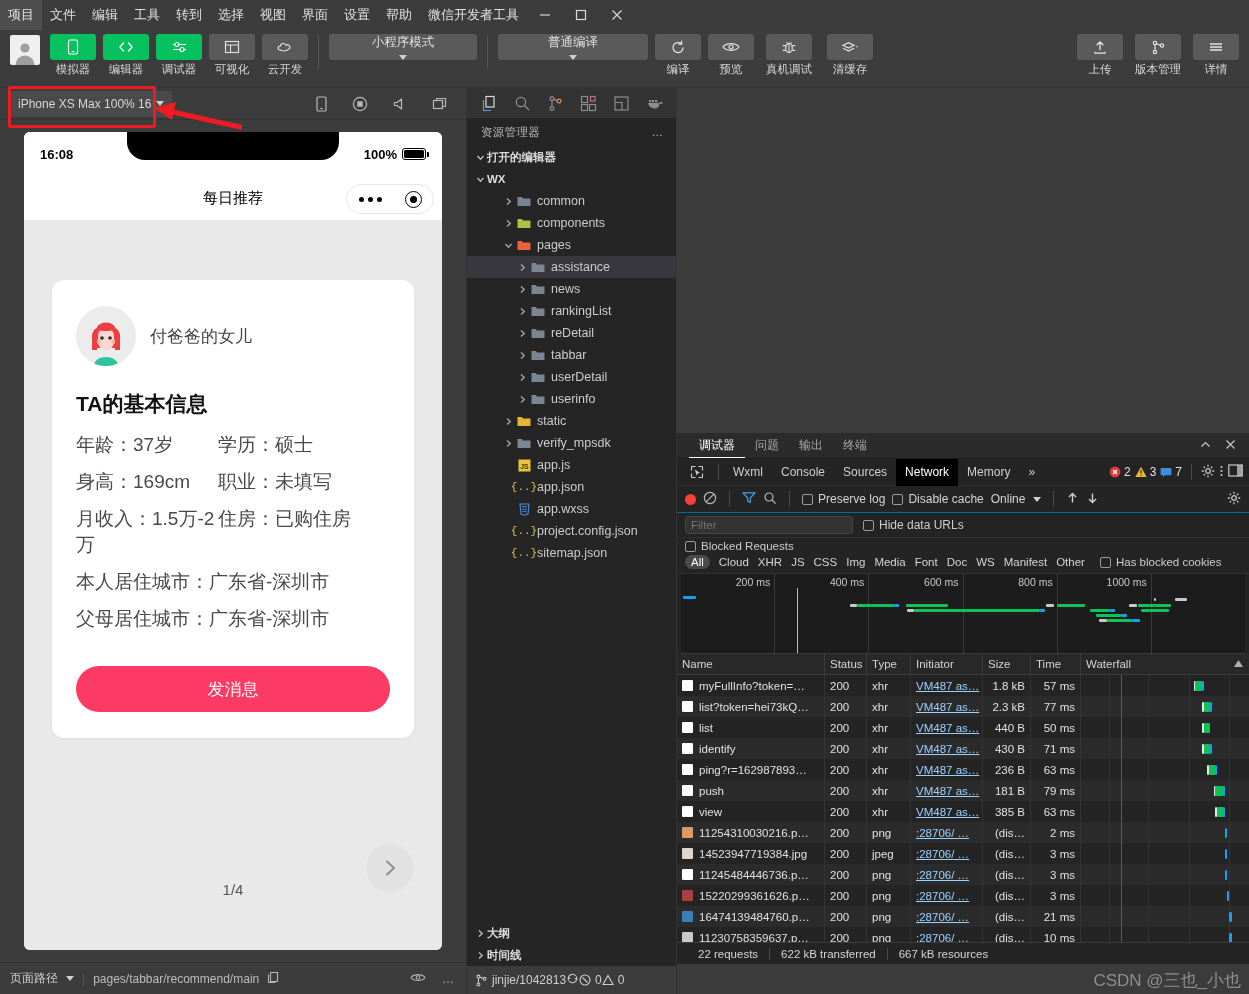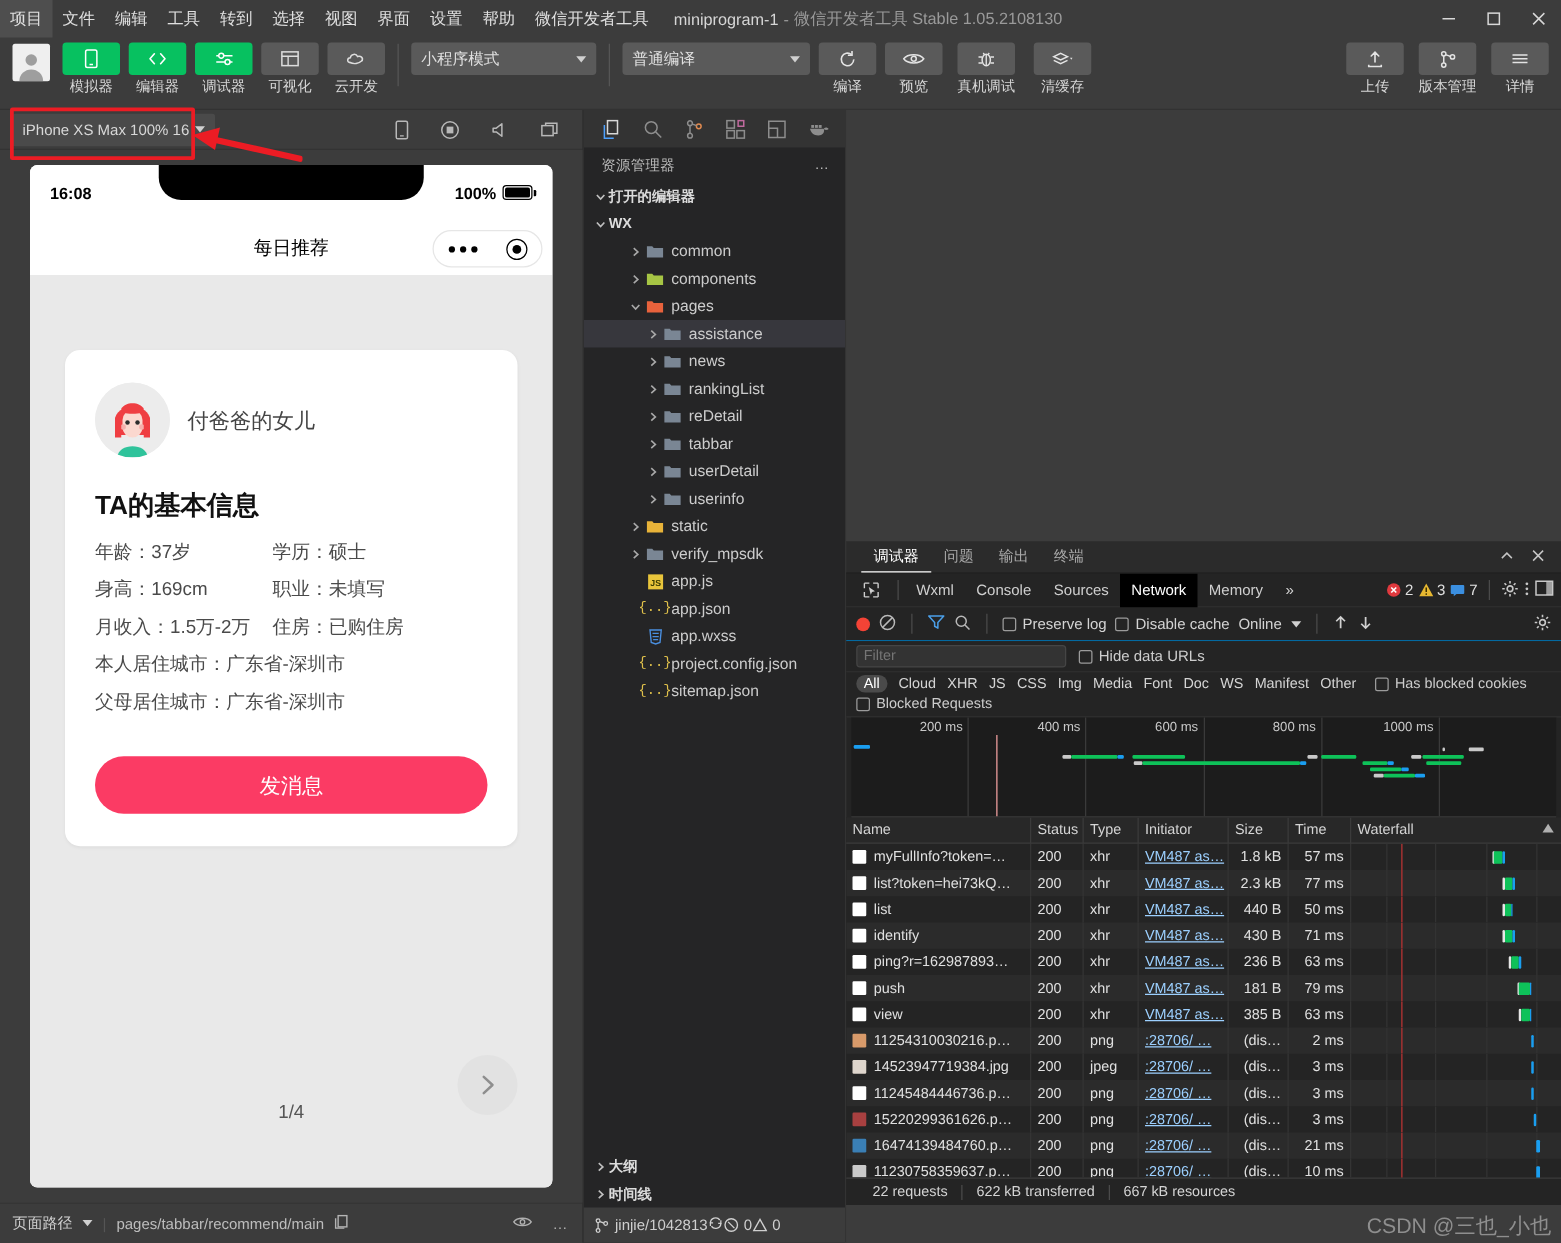--- a/index.html
+++ b/index.html
@@ -54,21 +54,21 @@
   .avatar-btn {
     width: 30px; height: 30px; background: #efefef; border-radius: 2px;
     display: flex; align-items: flex-end; justify-content: center; overflow: hidden;
     margin-right: 10px; margin-top: 1px;
   }
   .avatar-btn svg { display:block; }
   .tb-sep { width: 1px; background: #555; height: 34px; margin: 1px 10px 0 10px; }
   .tb-select {
     height: 26px; min-width: 144px; background: #5a5a5a; border-radius: 3px;
     display: flex; align-items: center; padding: 0 8px; color: #e0e0e0;
-    font-size: 12.5px; justify-content: space-between; cursor: default; margin-top: 0;
+    font-size: 12.5px; justify-content: space-between; cursor: default; margin-top: 0; flex-direction: column;
   }
   .caret { width:0;height:0;border-left:4px solid transparent;border-right:4px solid transparent;border-top:5px solid #d0d0d0; }
   .spacer { flex: 1; }
 
   
   .body { flex: 1; display: flex; min-height: 0; }
 
   
   .sim-col { width: 466px; flex: 0 0 466px; display: flex; flex-direction: column; background: #3c3c3c; }
   .sim-toolbar {
@@ -137,21 +137,21 @@
     border-left: 11px solid #fb3b64;
   }
   .view-profile {
     color: #fb3b64; font-size: 20px; padding-right: 22px; display: flex; align-items: center; cursor: default;
   }
   .user-row { display: flex; align-items: center; gap: 14px; padding: 26px 0 0 24px; }
   .avatar-lg { width: 60px; height: 60px; border-radius: 50%; background: #ececec; overflow: hidden; display:block; }
   .user-name { font-size: 17px; color: #444; }
   .sec-title { font-size: 21px; font-weight: bold; color: #111; padding: 24px 0 0 24px; }
   .info-grid { padding: 14px 24px 0 24px; display: flex; flex-direction: column; gap: 11px; }
-  .info-row { display: flex; font-size: 15px; color: #4a4a4a; }
+  .info-row { display: flex; font-size: 19px; color: #4a4a4a; }
   .info-row .c1 { width: 142px; flex: 0 0 142px; }
   .info-row.full { display: block; }
   .send-btn {
     margin: 34px 24px 0 24px; height: 46px; background: #fb3b64; color: #fff;
     border-radius: 24px; display: flex; align-items: center; justify-content: center;
     font-size: 17px; cursor: default;
   }
   .pager { margin-top: auto; padding: 0 0 52px 0; display: flex; justify-content: center; font-size: 15px; color: #555; }
   .next-btn {
     position: absolute; right: 28px; bottom: 58px; width: 48px; height: 48px;
@@ -325,25 +325,20 @@
         </div>
       <div class="menu-item">
           <span>设置</span>
         </div>
       <div class="menu-item">
           <span>帮助</span>
         </div>
       <div class="menu-item">
           <span>微信开发者工具</span>
         </div>
-    </div>
-    <div class="title-text">
-      <span>miniprogram-1</span>
-      <span class="sub">-</span>
-      <span class="sub">微信开发者工具 Stable 1.05.2108130</span>
     </div>
     <div class="win-ctrls">
       <div class="win-btn">
         <svg width="12" height="12" viewBox="0 0 12 12">
             <path d="M1 6 H11" stroke="#d8d8d8" stroke-width="1.2"></path>
           </svg>
       </div>
       <div class="win-btn">
         <svg width="12" height="12" viewBox="0 0 12 12">
             <rect x="1.5" y="1.5" width="9" height="9" fill="none" stroke="#d8d8d8" stroke-width="1.2"></rect>
@@ -1118,41 +1113,41 @@
         <div class="dt-toolbar3">
           <input class="filter-input" placeholder="Filter" style="">
           <label class="chk-lbl">
             <span class="cbx"></span>
             <span>Hide data URLs</span>
           </label>
         </div>
 
         <div class="dt-toolbar4">
           <div class="type-row">
+            <label class="chk-lbl">
+              <span class="cbx"></span>
+              <span>Blocked Requests</span>
+            </label>
+          </div>
+          <div class="type-row">
             <span class="type-pill sel"><span>All</span></span>
             <span class="type-pill"><span>Cloud</span></span>
             <span class="type-pill"><span>XHR</span></span>
             <span class="type-pill"><span>JS</span></span>
             <span class="type-pill"><span>CSS</span></span>
             <span class="type-pill"><span>Img</span></span>
             <span class="type-pill"><span>Media</span></span>
             <span class="type-pill"><span>Font</span></span>
             <span class="type-pill"><span>Doc</span></span>
             <span class="type-pill"><span>WS</span></span>
             <span class="type-pill"><span>Manifest</span></span>
             <span class="type-pill"><span>Other</span></span>
             <label class="chk-lbl" style="margin-left:6px;">
               <span class="cbx"></span>
               <span>Has blocked cookies</span>
-            </label>
-          </div>
-          <div class="type-row">
-            <label class="chk-lbl">
-              <span class="cbx"></span>
-              <span>Blocked Requests</span>
             </label>
           </div>
         </div>
 
         <div class="overview">
           <div class="ov-ticks">
             <div class="ov-tick">
                 <span>200 ms</span>
               </div>
             <div class="ov-tick">

